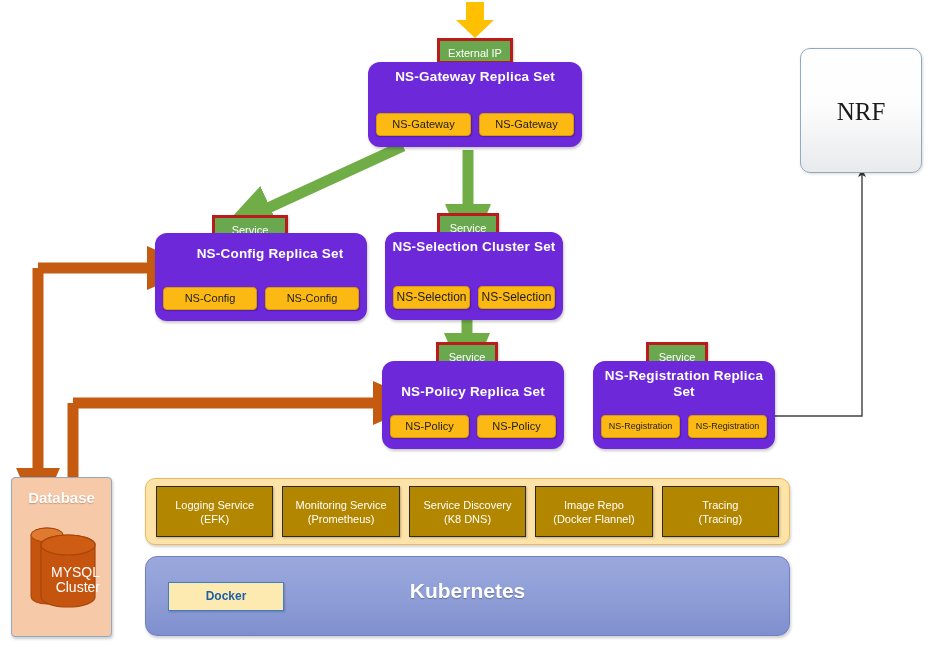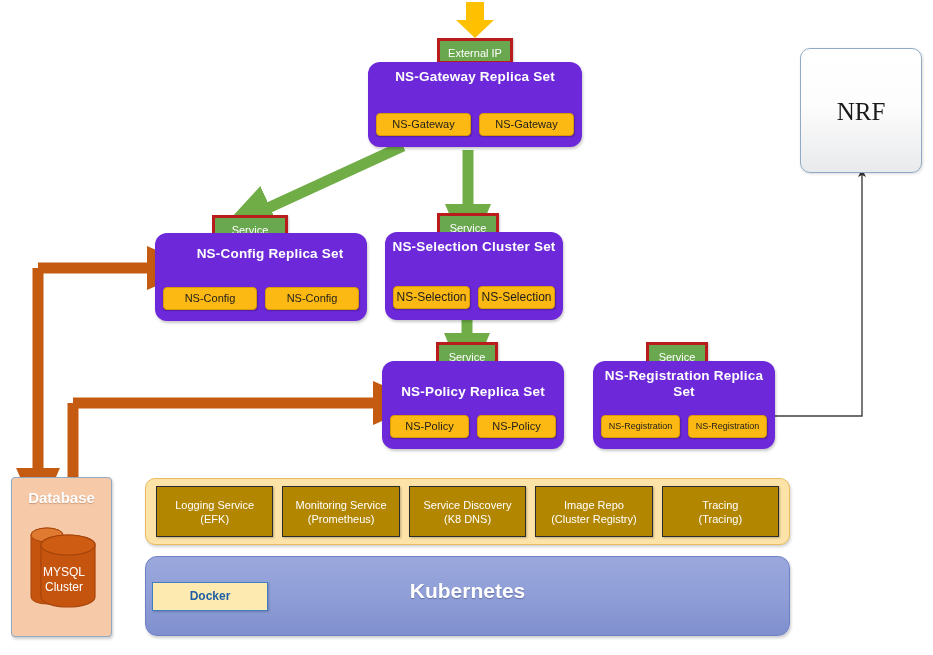--- a/index.html
+++ b/index.html
@@ -107,23 +107,23 @@
     font-size: 15px;
     text-align: center;
     padding-top: 11px;
     text-shadow: 0 1px 1px rgba(120,60,20,0.35);
   }
   .db-cyl { position: absolute; }
   .db-cyl-label {
     position: absolute;
     left: 0; right: 0;
     top: 47px;
-    text-align: center;
-    color: #ffffff;
-    font-size: 12px;
+    text-align: right;
+    color: #ffffff;
+    font-size: 14px;
     line-height: 15px;
     pointer-events: none;
   }
 
   
   .infra-bar {
     background: #fde3a7;
     border: 1px solid #e8bc5e;
     border-radius: 10px;
     box-shadow: 1px 2px 3px rgba(0,0,0,0.18);
@@ -292,26 +292,26 @@
     <div class="infra-item">
       <span>Monitoring Service</span>
       <span>(Prometheus)</span>
     </div>
     <div class="infra-item">
       <span>Service Discovery</span>
       <span>(K8 DNS)</span>
     </div>
     <div class="infra-item">
       <span>Image Repo</span>
-      <span>(Cluster Registry)</span>
+      <span>(Docker Flannel)</span>
     </div>
     <div class="infra-item">
       <span>Tracing</span>
       <span>(Tracing)</span>
     </div>
   </div>
 
   <div class="node k8s-bar" style="left:145px; top:556px; width:645px; height:80px;">
     <div class="k8s-title">Kubernetes</div>
-    <div class="k8s-chip" style="left:6px; top:25px; width:114px;">Docker</div>
+    <div class="k8s-chip" style="left:22px; top:25px; width:114px;">Docker</div>
   </div>
 
 </div>
 
 </body></html>

